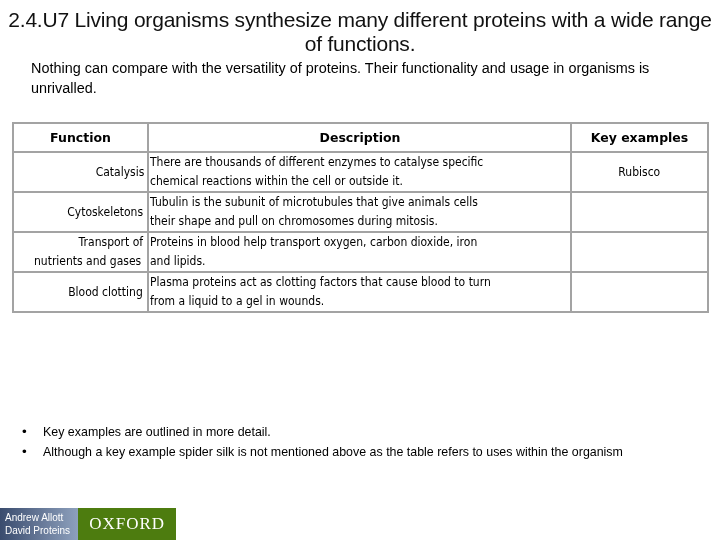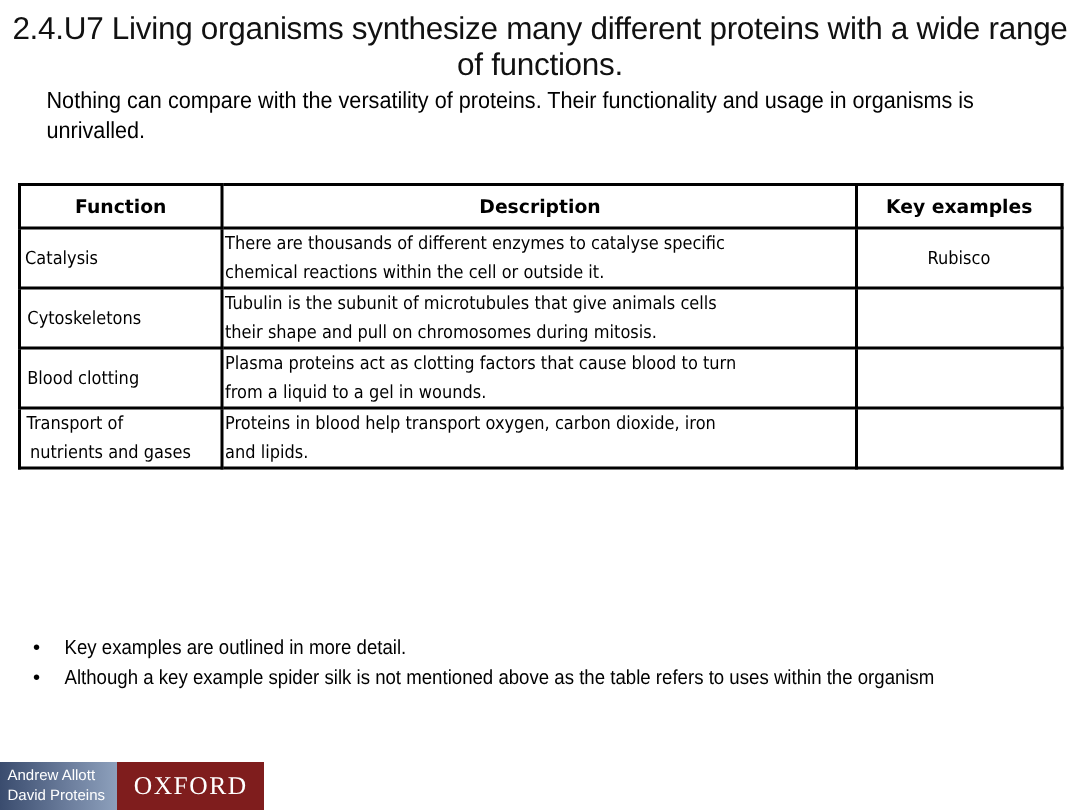--- a/index.html
+++ b/index.html
@@ -1,34 +1,34 @@
 <!DOCTYPE html>
 <html><head>
 <meta charset="utf-8">
 <style>
   html, body { margin:0; padding:0; }
   body { width:720px; height:540px; background:#ffffff; position:relative; overflow:hidden; color:#000; }
   .title { position:absolute; left:0; top:8px; width:720px; text-align:center; font-family:"Liberation Sans", sans-serif; font-size:21px; letter-spacing:-0.2px; color:#111; }
   .intro { position:absolute; left:31px; top:58px; width:660px; font-family:"Liberation Sans Narrow","Liberation Sans", sans-serif; font-size:15.5px; line-height:20px; transform:scaleX(0.93); transform-origin:left top; width:710px; }
   table.proteins { position:absolute; left:12px; top:122px; border-collapse:collapse; font-family:"DejaVu Sans", sans-serif; font-size:12px; }
-  table.proteins th, table.proteins td { border:2px solid #000000; padding:0; vertical-align:middle; }
+  table.proteins th, table.proteins td { border:2px solid #a3a3a3; padding:0; vertical-align:middle; }
   table.proteins th { height:27px; font-weight:bold; text-align:center; font-size:12.5px; }
   table.proteins td { height:37px; line-height:19px; }
-  .c1 { width:133px; text-align:left; }
+  .c1 { width:133px; text-align:right; }
   .c2 { width:420px; text-align:left; padding-left:1px !important; }
   .c3 { width:135px; text-align:center; }
   .cell-text { display:inline-block; transform:scaleX(0.9); transform-origin:center; white-space:nowrap; }
   .c2 .cell-text { transform-origin:left; }
   .bullets { position:absolute; left:22px; top:422px; width:690px; font-family:"Liberation Sans", sans-serif; font-size:13.5px; line-height:20px; }
   .bullet { position:relative; padding-left:21px; }
   .bullet .dot { position:absolute; left:0; top:0; }
   .bullet .btxt { display:block; transform:scaleX(0.92); transform-origin:left top; width:740px; }
   .footer { position:absolute; left:0; top:508px; width:176px; height:32px; display:flex; }
   .authors { width:80px; height:32px; background:linear-gradient(90deg,#3a4c6e 0%,#6d7f9e 60%,#8da0bc 100%); color:#fff; font-family:"Liberation Sans", sans-serif; font-size:10px; line-height:13px; padding:3px 0 0 5px; box-sizing:border-box; }
-  .oxford { width:100px; height:32px; background:#7f1d1d; color:#fff; font-family:"Liberation Serif", serif; font-size:17px; letter-spacing:1px; display:flex; align-items:center; justify-content:center; }
+  .oxford { width:100px; height:32px; background:#4d7c0f; color:#fff; font-family:"Liberation Serif", serif; font-size:17px; letter-spacing:1px; display:flex; align-items:center; justify-content:center; }
 </style>
 </head>
 <body>
 
 <div class="title">2.4.U7 Living organisms synthesize many different proteins with a wide range of functions.</div>
 <div class="intro">Nothing can compare with the versatility of proteins. Their functionality and usage in organisms is unrivalled.</div>
 
 <table class="proteins">
   <thead>
     <tr>
@@ -42,27 +42,27 @@
       <td class="c1"><span class="cell-text">Catalysis</span></td>
       <td class="c2"><span class="cell-text">There are thousands of different enzymes to catalyse specific</span><br><span class="cell-text">chemical reactions within the cell or outside it.</span></td>
       <td class="c3"><span class="cell-text">Rubisco</span></td>
     </tr>
     <tr>
       <td class="c1"><span class="cell-text">Cytoskeletons</span></td>
       <td class="c2"><span class="cell-text">Tubulin is the subunit of microtubules that give animals cells</span><br><span class="cell-text">their shape and pull on chromosomes during mitosis.</span></td>
       <td class="c3"><span class="cell-text"></span></td>
     </tr>
     <tr>
-      <td class="c1"><span class="cell-text">Blood clotting</span></td>
-      <td class="c2"><span class="cell-text">Plasma proteins act as clotting factors that cause blood to turn</span><br><span class="cell-text">from a liquid to a gel in wounds.</span></td>
+      <td class="c1"><span class="cell-text">Transport of</span><br><span class="cell-text">nutrients and gases</span></td>
+      <td class="c2"><span class="cell-text">Proteins in blood help transport oxygen, carbon dioxide, iron</span><br><span class="cell-text">and lipids.</span></td>
       <td class="c3"><span class="cell-text"></span></td>
     </tr>
     <tr>
-      <td class="c1"><span class="cell-text">Transport of</span><br><span class="cell-text">nutrients and gases</span></td>
-      <td class="c2"><span class="cell-text">Proteins in blood help transport oxygen, carbon dioxide, iron</span><br><span class="cell-text">and lipids.</span></td>
+      <td class="c1"><span class="cell-text">Blood clotting</span></td>
+      <td class="c2"><span class="cell-text">Plasma proteins act as clotting factors that cause blood to turn</span><br><span class="cell-text">from a liquid to a gel in wounds.</span></td>
       <td class="c3"><span class="cell-text"></span></td>
     </tr>
   </tbody>
 </table>
 
 <div class="bullets">
   <div class="bullet">
     <span class="dot">•</span>
     <span class="btxt">Key examples are outlined in more detail.</span>
   </div>

